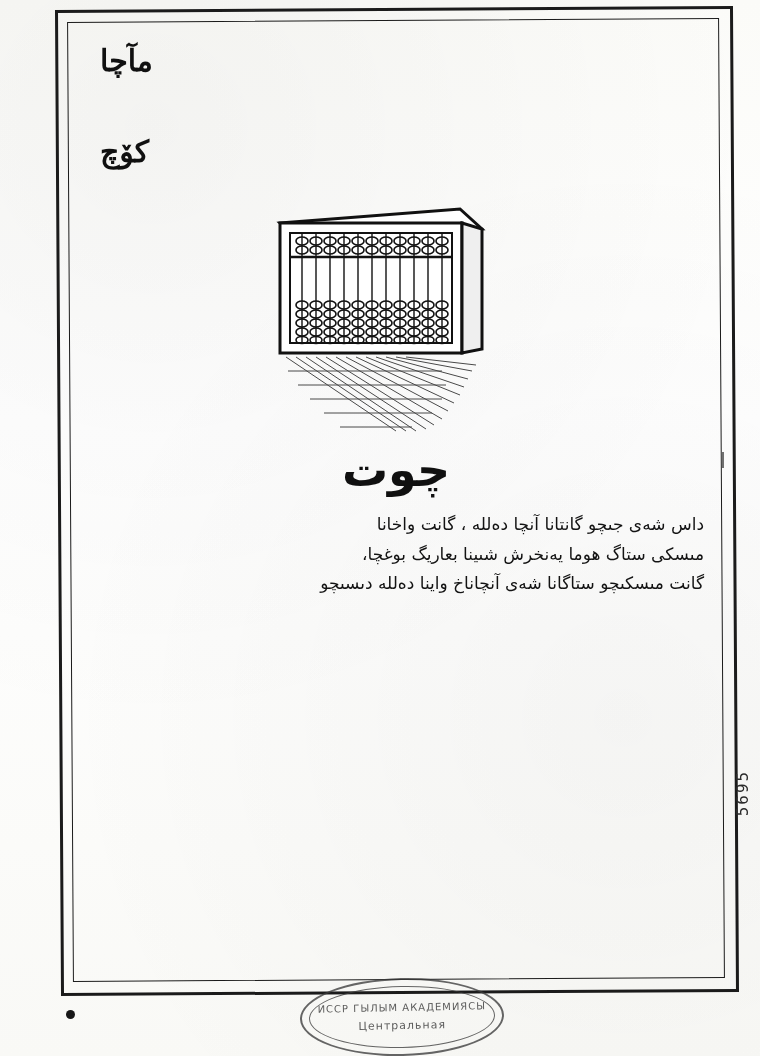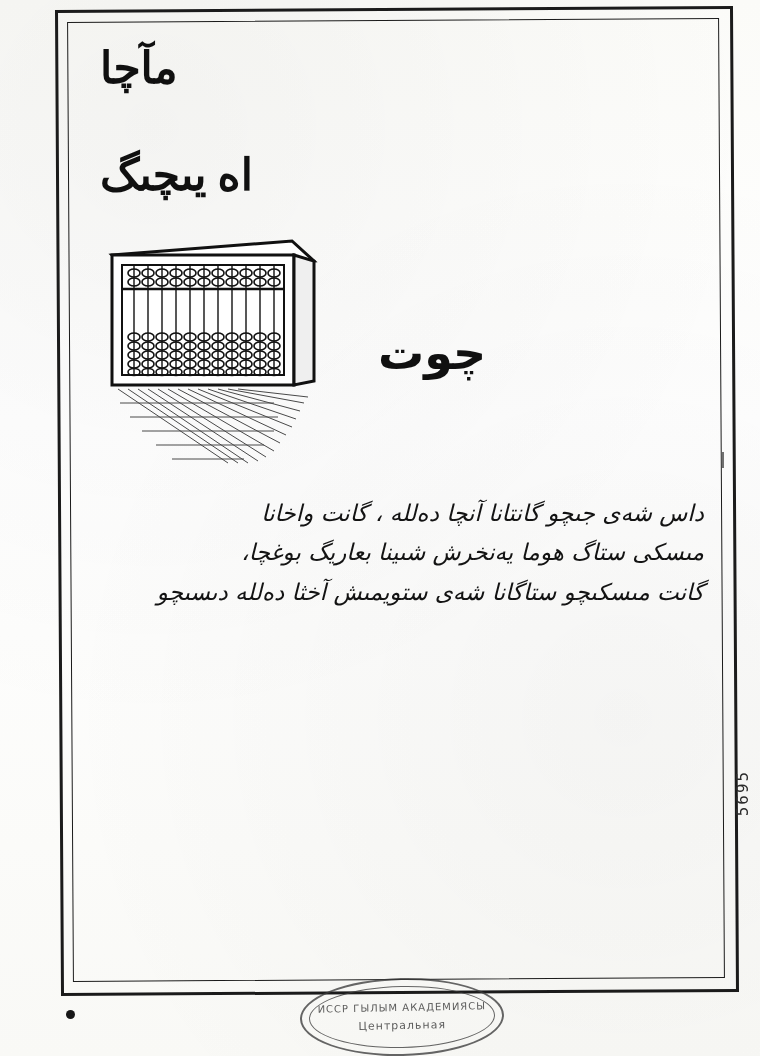--- a/index.html
+++ b/index.html
@@ -65,37 +65,38 @@
     display: flex;
     flex-direction: row-reverse;
     justify-content: space-between;
     align-items: center;
     direction: rtl;
     unicode-bidi: bidi-override;
     padding: 0 22px;
   }
 
   .word {
-    font-family: Liberation Serif, serif;
-    font-size: 44px;
+    font-family: Liberation Sans, sans-serif;
+    font-size: 30px;
     line-height: 1.15;
     color: #101010;
     font-weight: 700;
     letter-spacing: 0px;
     white-space: nowrap;
   }
 
   #row1 { margin-top: 18px; }
   #row2 { margin-top: 56px; }
   #row3 { margin-top: 56px; }
 
   
   #illustration-block {
     margin-top: 30px;
     display: flex;
+    flex-direction: column;
     align-items: center;
   }
   #abacus-figure {
     width: 300px;
     height: 250px;
   }
   #caption-word {
     margin-top: -6px;
     font-size: 46px;
     font-weight: 700;
@@ -106,27 +107,26 @@
 
   
   #body-text {
     margin-top: 14px;
     direction: rtl;
     text-align: justify;
     padding: 0 10px;
   }
   .body-line {
     font-family: "DejaVu Sans", sans-serif;
-    font-size: 23px;
+    font-size: 17px;
     line-height: 1.62;
     color: #131313;
     white-space: nowrap;
     direction: rtl;
     margin-bottom: 2px;
-    font-style: italic;
   }
 
   
   #margin-number {
     position: absolute;
     right: 8px;
     top: 770px;
     font-family: "DejaVu Sans", sans-serif;
     font-size: 15px;
     color: #2a2a2a;
@@ -205,21 +205,21 @@
   <div id="frame-inner"></div>
 
   <div id="content">
 
     <div class="word-row" id="row1">
       <span class="word">مآچا</span>
     </div>
 
 
     <div class="word-row" id="row3">
-      <span class="word">اه يىچىگ</span>
+      <span class="word">كۆچ</span>
     </div>
 
     <div id="illustration-block">
       <svg id="abacus-figure" viewBox="0 0 300 250">
 
         <polygon points="34,24 214,10 236,30 56,44" fill="#ffffff" stroke="#111" stroke-width="3"></polygon>
 
         <rect x="34" y="24" width="182" height="130" fill="#ffffff" stroke="#111" stroke-width="3"></rect>
 
         <polygon points="216,24 236,30 236,150 216,154" fill="#efefef" stroke="#111" stroke-width="3"></polygon>
@@ -357,21 +357,21 @@
           <line x1="78" y1="214" x2="186" y2="214"></line>
           <line x1="94" y1="228" x2="166" y2="228"></line>
         </g>
       </svg>
       <div id="caption-word">چوت</div>
     </div>
 
     <div id="body-text">
       <div class="body-line">داس شەى جىچو گانتانا آنچا دەللە ، گانت واخانا</div>
       <div class="body-line">مىسكى ستاگ هوما يەنخرش شىينا بعاريگ بوغچا،</div>
-      <div class="body-line">گانت مىسكىچو ستاگانا شەى ستويمىش آخثا دەللە دىسىچو</div>
+      <div class="body-line">گانت مىسكىچو ستاگانا شەى آنچاناخ واينا دەللە دىسىچو</div>
     </div>
 
   </div>
 
   <div id="margin-number">5695</div>
   <div id="margin-tick"></div>
 
   <div id="library-stamp">
     <div class="stamp-line top">ИССР ГЫЛЫМ АКАДЕМИЯСЫ</div>
     <div class="stamp-line mid">Центральная</div>

